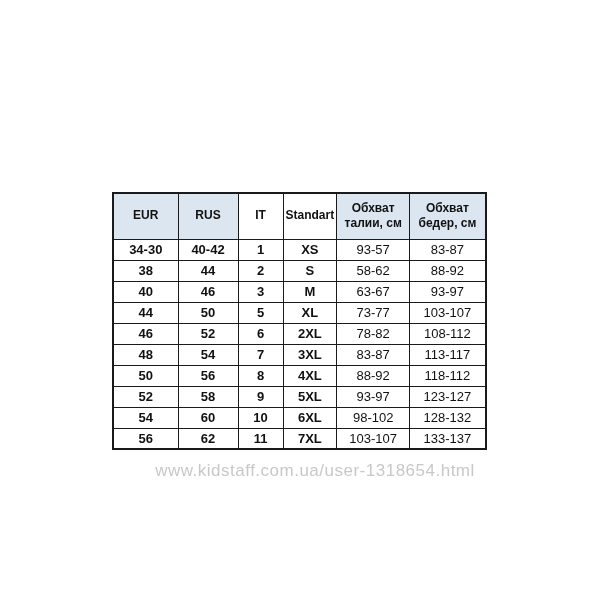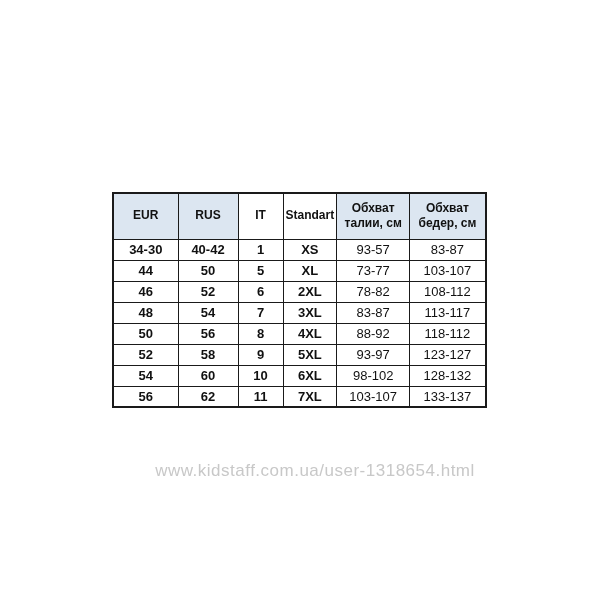--- a/index.html
+++ b/index.html
@@ -85,20 +85,36 @@
     <tbody>
         <tr>
           <td>34-30</td>
           <td>40-42</td>
           <td>1</td>
           <td>XS</td>
           <td>93-57</td>
           <td>83-87</td>
         </tr>
         <tr>
+          <td>38</td>
+          <td>44</td>
+          <td>2</td>
+          <td>S</td>
+          <td>58-62</td>
+          <td>88-92</td>
+        </tr>
+        <tr>
+          <td>40</td>
+          <td>46</td>
+          <td>3</td>
+          <td>M</td>
+          <td>63-67</td>
+          <td>93-97</td>
+        </tr>
+        <tr>
           <td>44</td>
           <td>50</td>
           <td>5</td>
           <td>XL</td>
           <td>73-77</td>
           <td>103-107</td>
         </tr>
         <tr>
           <td>46</td>
           <td>52</td>

